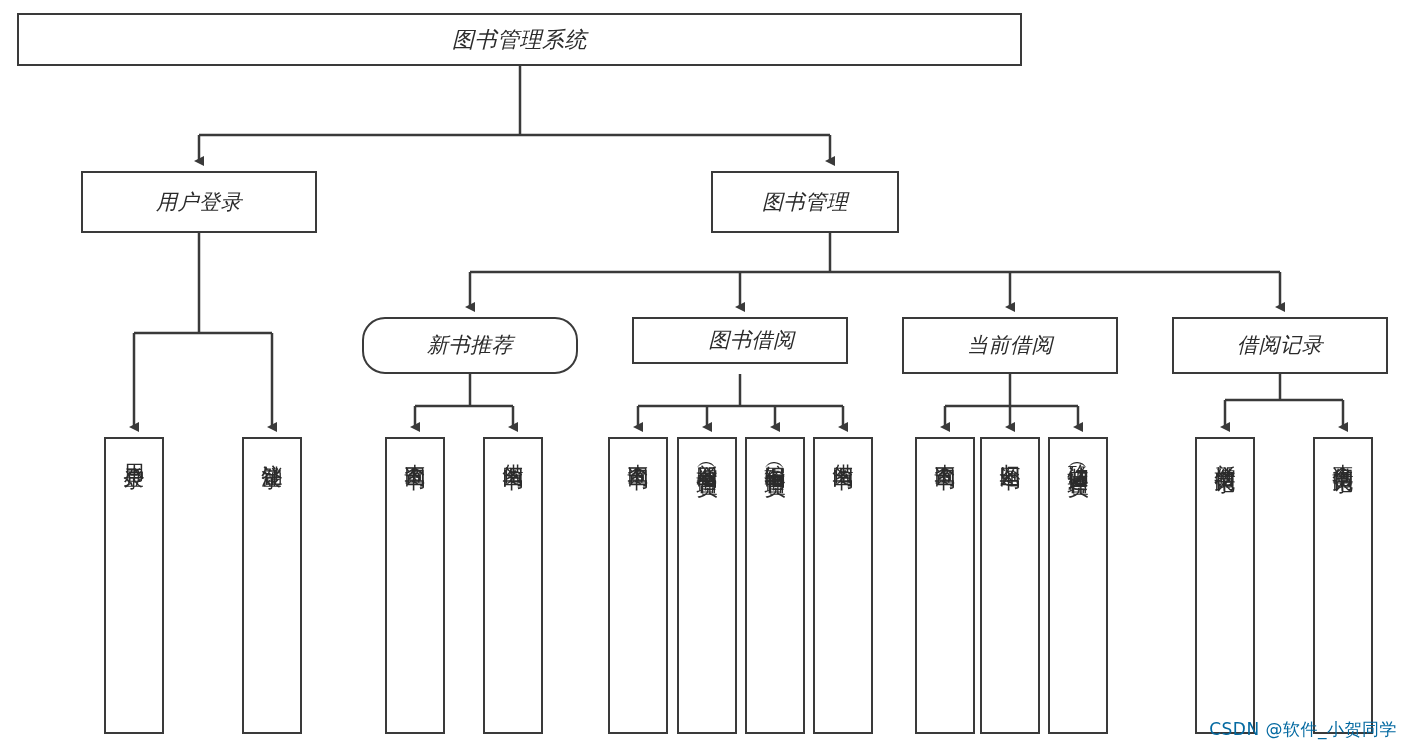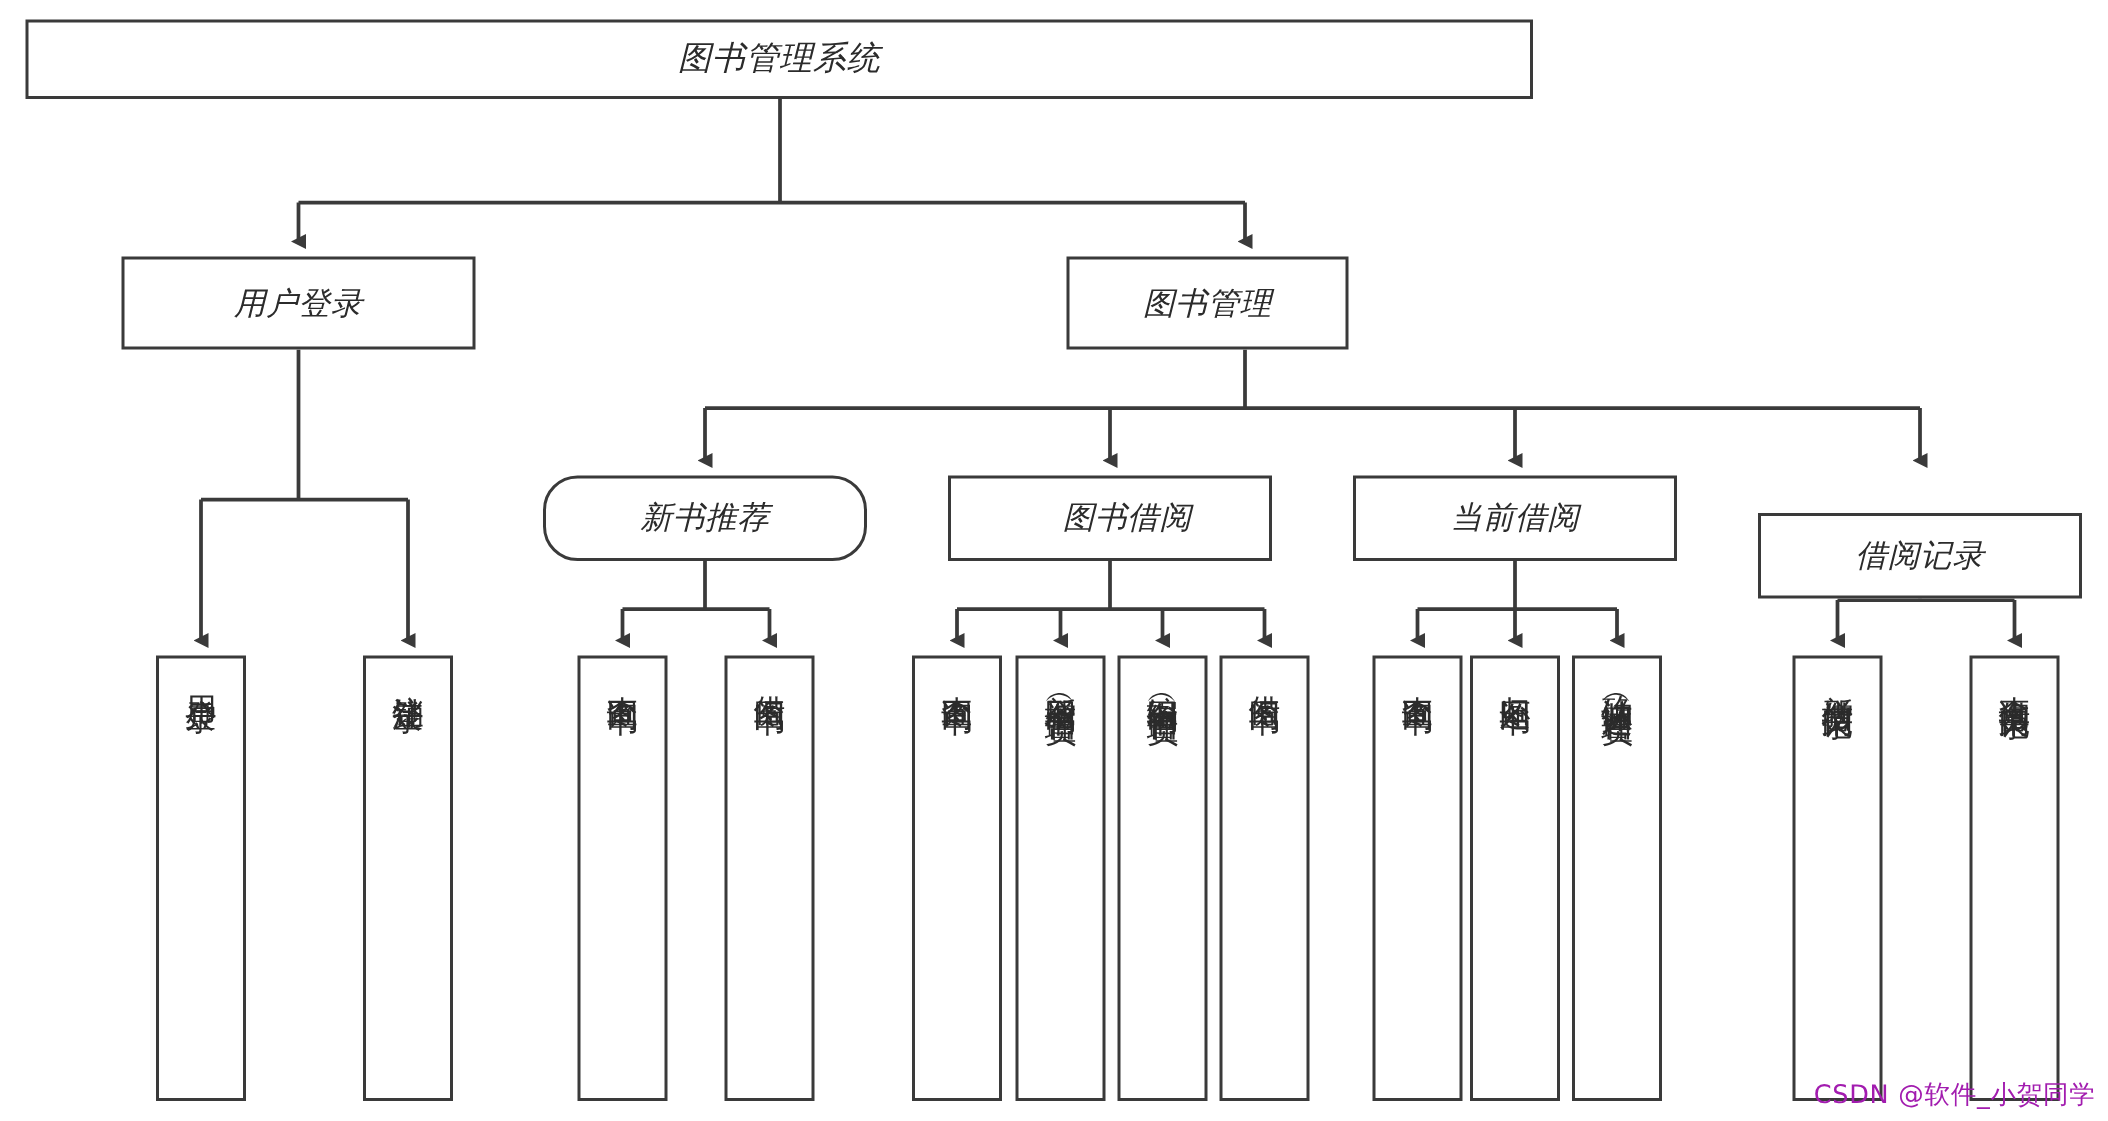--- a/index.html
+++ b/index.html
@@ -63,21 +63,21 @@
     font-size: 21px;
     line-height: 1.05;
     letter-spacing: 2px;
     white-space: nowrap;
   }
   .watermark {
     position: absolute;
     right: 8px;
     bottom: 6px;
     font-size: 17px;
-    color: #a21caf;
+    color: #0369a1;
     letter-spacing: 0.5px;
     white-space: nowrap;
   }
 </style>
 </head>
 <body>
 
 <div id="diagram-canvas">
 
   <svg id="edge-layer" viewBox="0 0 1405 747" xmlns="http://www.w3.org/2000/svg">
@@ -139,29 +139,29 @@
   </div>
 
   <div class="node horiz" style="left:711px; top:171px; width:188px; height:62px;">
     <span class="node-label">图书管理</span>
   </div>
 
   <div class="node horiz" style="left:362px; top:317px; width:216px; height:57px;border-radius:23px;">
     <span class="node-label">新书推荐</span>
   </div>
 
-  <div class="node horiz" style="left:632px; top:317px; width:216px; height:57px;padding-left:23px;">
+  <div class="node horiz" style="left:632px; top:317px; width:216px; height:47px;padding-left:23px;">
     <span class="node-label">图书借阅</span>
   </div>
 
   <div class="node horiz" style="left:902px; top:317px; width:216px; height:57px;align-items:center;">
     <span class="node-label">当前借阅</span>
   </div>
 
-  <div class="node horiz" style="left:1172px; top:317px; width:216px; height:57px;margin-top:25px;">
+  <div class="node horiz" style="left:1172px; top:317px; width:216px; height:57px;">
     <span class="node-label">借阅记录</span>
   </div>
 
   <div class="node vert" style="left:104px; top:437px; width:60px; height:297px;">
     <span class="node-label">用户登录</span>
   </div>
 
   <div class="node vert" style="left:242px; top:437px; width:60px; height:297px;">
     <span class="node-label">注销登录</span>
   </div>

